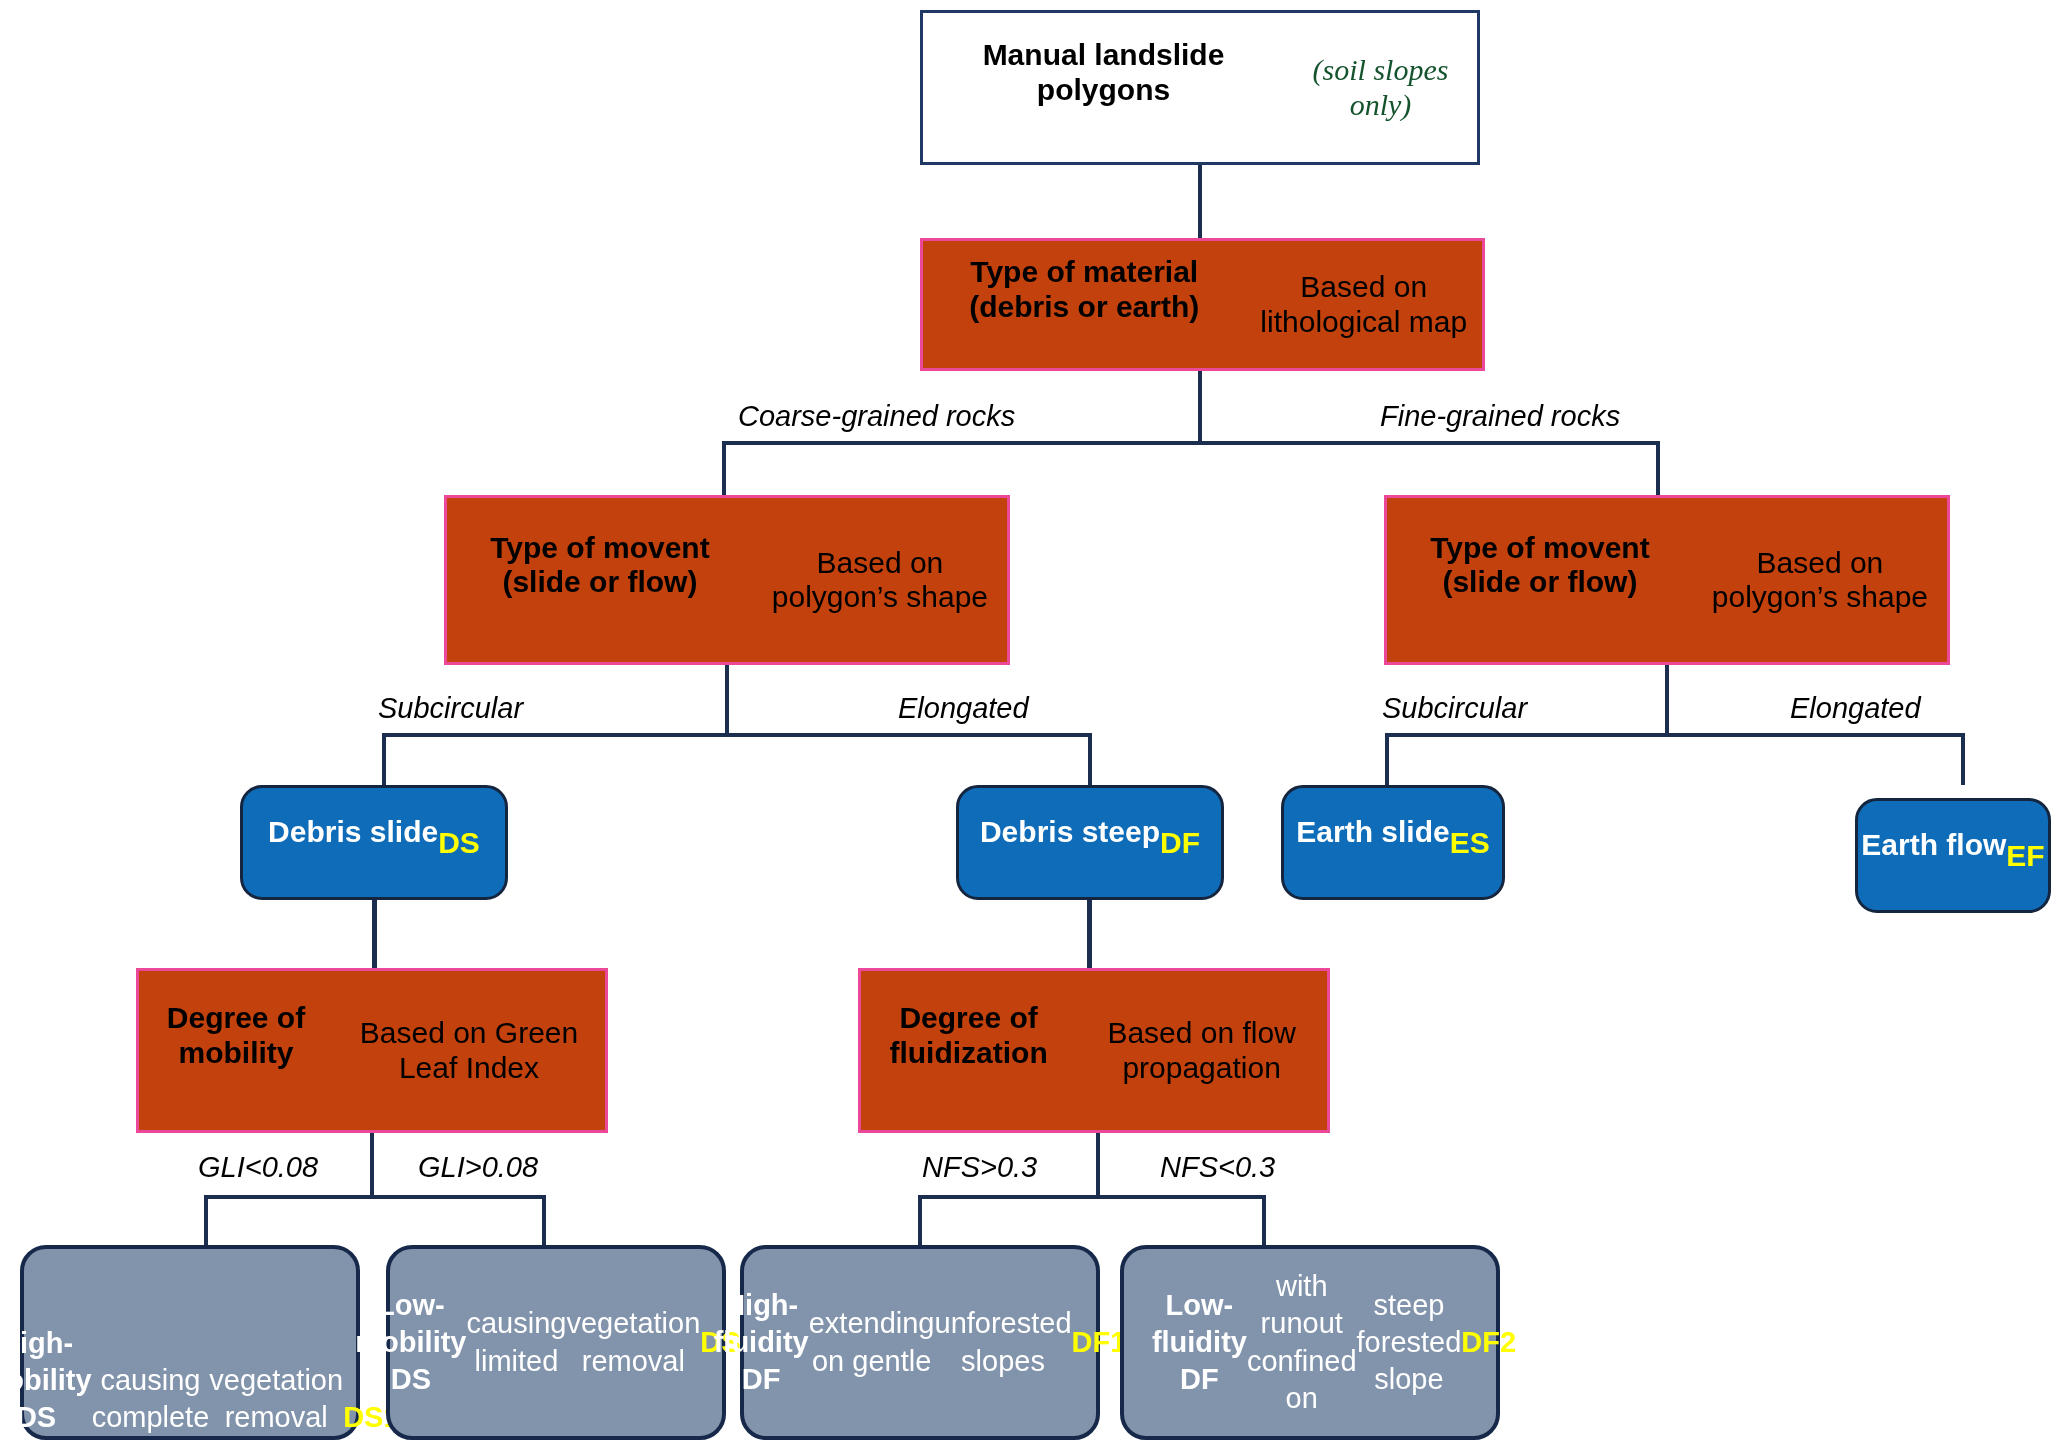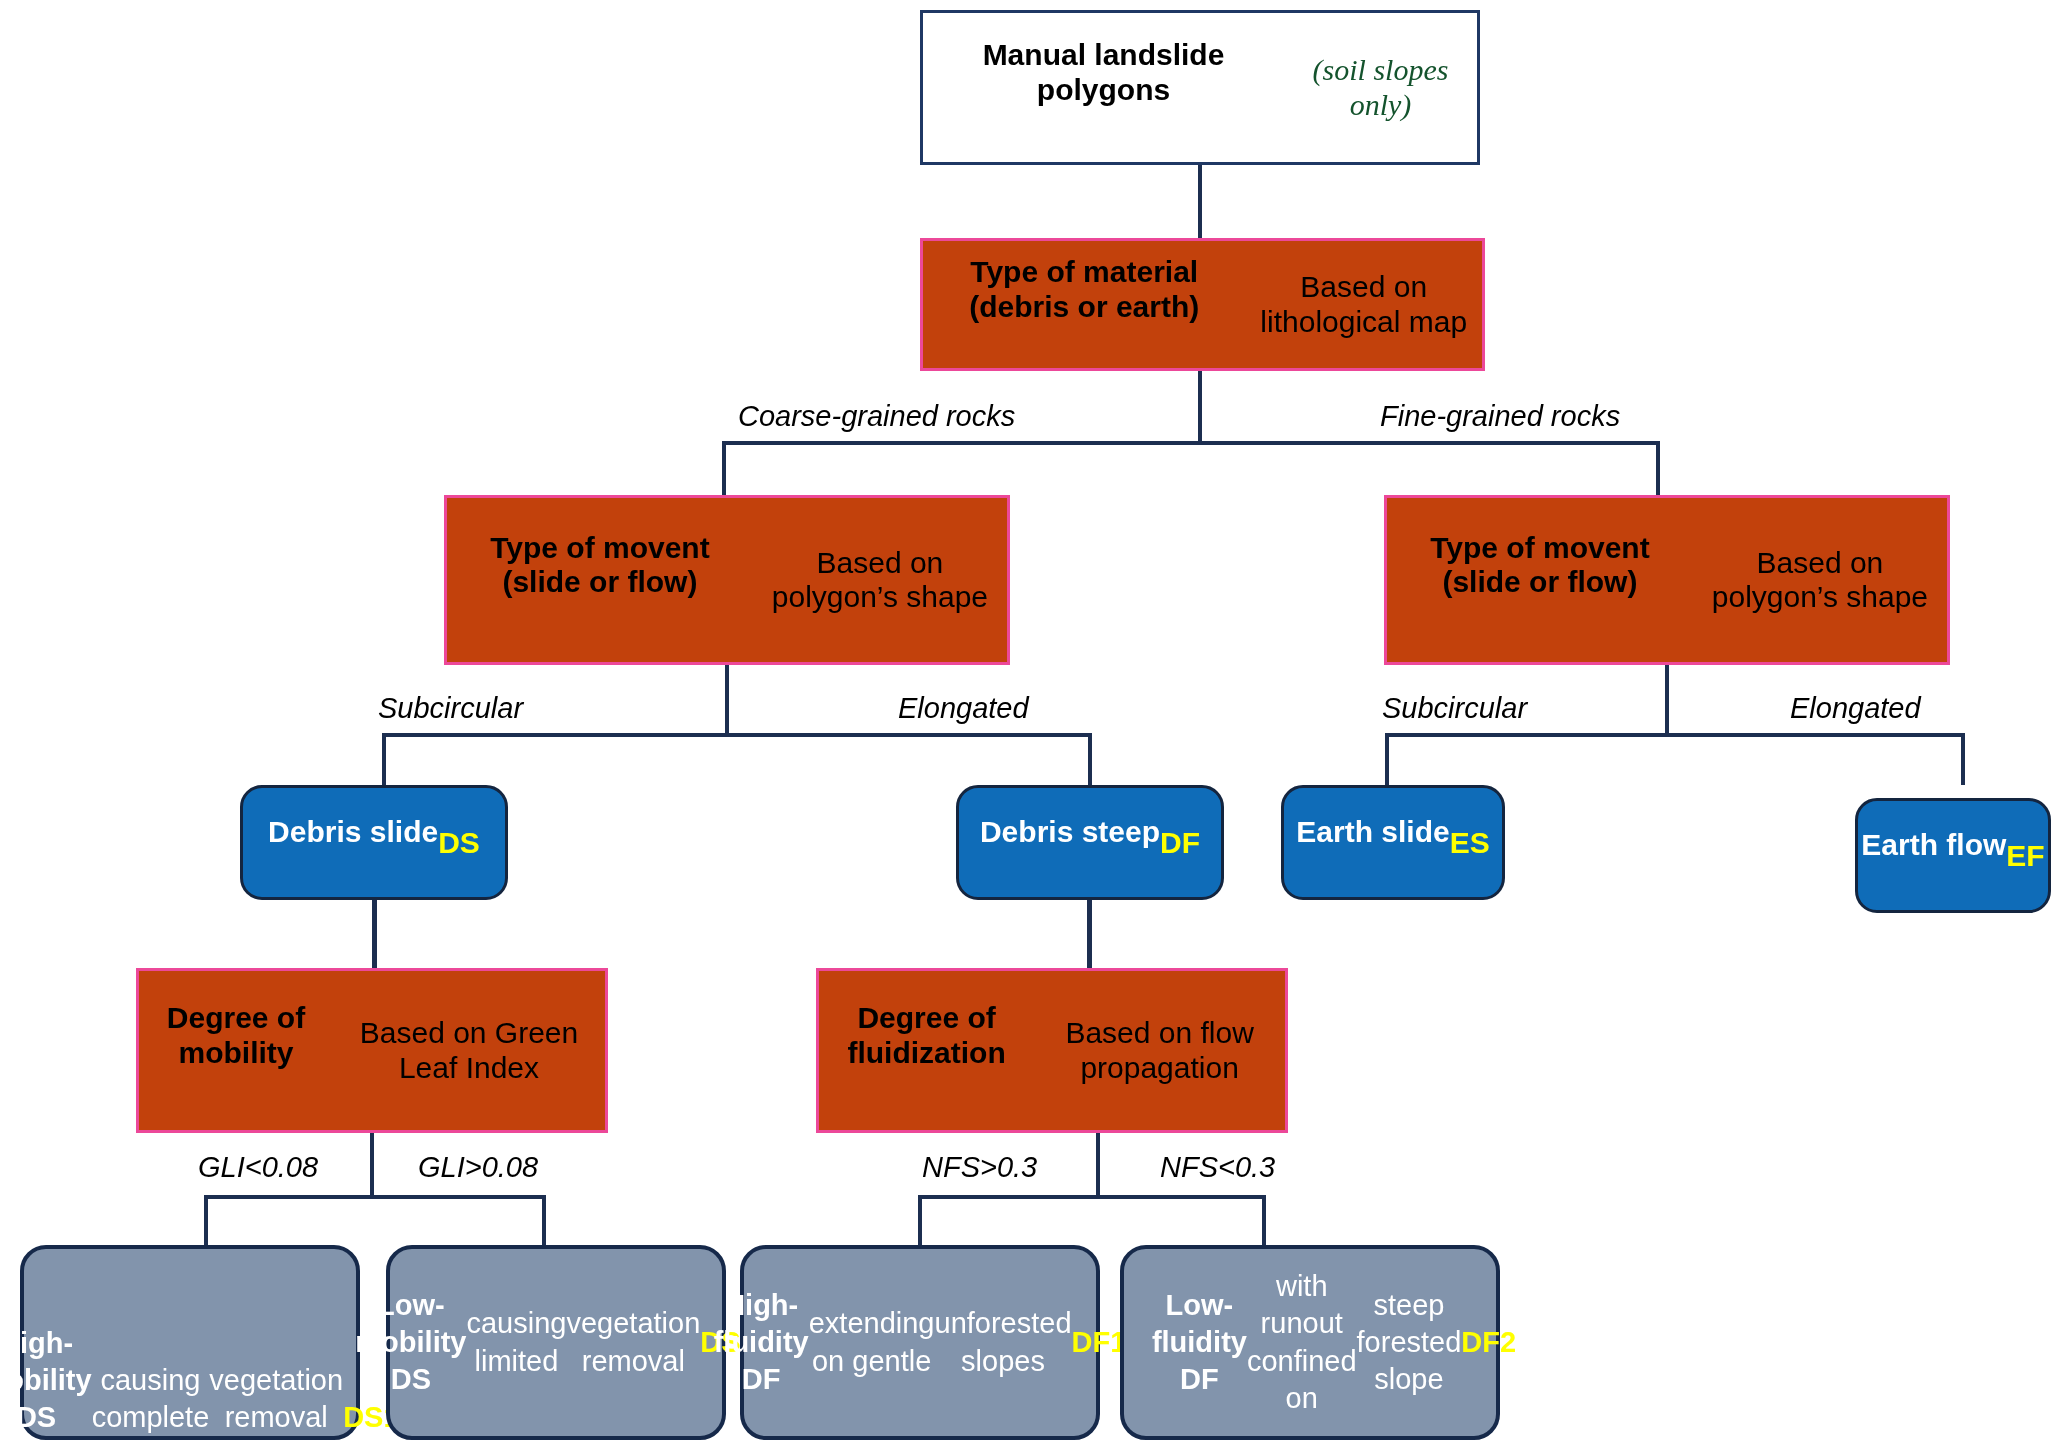--- a/index.html
+++ b/index.html
@@ -194,21 +194,21 @@
 
   <div class="line-v" style="left:372px; top:900px; width:5px; height:70px;"></div>
 
   <div class="line-v" style="left:1087px; top:900px; width:5px; height:70px;"></div>
 
   <div class="node node-decision" style="left:136px; top:968px; width:472px; height:165px;">
     <div class="title-bold">Degree of mobility</div>
     <div class="sub-plain">Based on Green Leaf Index</div>
   </div>
 
-  <div class="node node-decision" style="left:816px; top:968px; width:472px; height:165px;">
+  <div class="node node-decision" style="left:858px; top:968px; width:472px; height:165px;">
     <div class="title-bold">Degree of fluidization</div>
     <div class="sub-plain">Based on flow propagation</div>
   </div>
 
   <div class="line-v" style="left:370px; top:1133px; width:4px; height:66px;"></div>
   <div class="line-h" style="left:204px; top:1195px; width:342px; height:4px;"></div>
   <div class="line-v" style="left:204px; top:1195px; width:4px; height:55px;"></div>
   <div class="line-v" style="left:542px; top:1195px; width:4px; height:55px;"></div>
 
   <div class="edge-label" style="left:198px; top:1151px;">GLI&lt;0.08</div>

